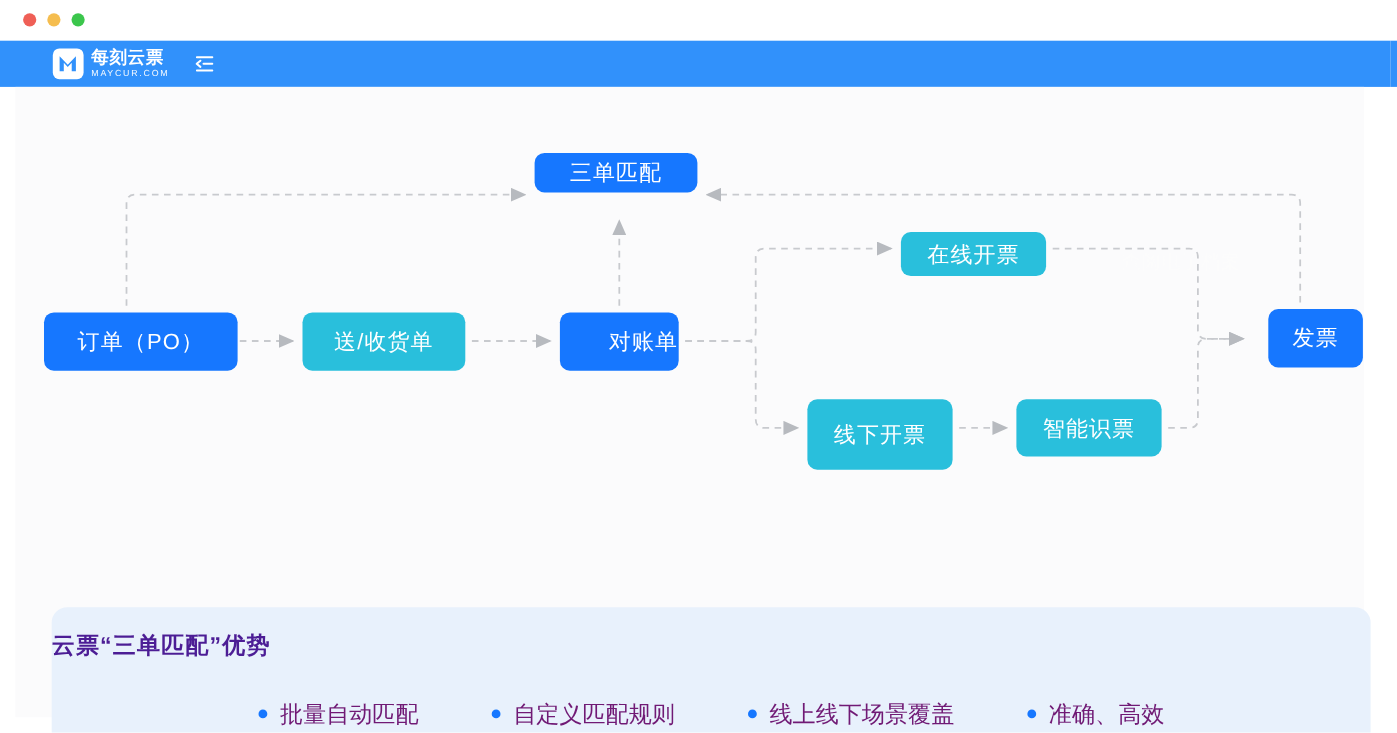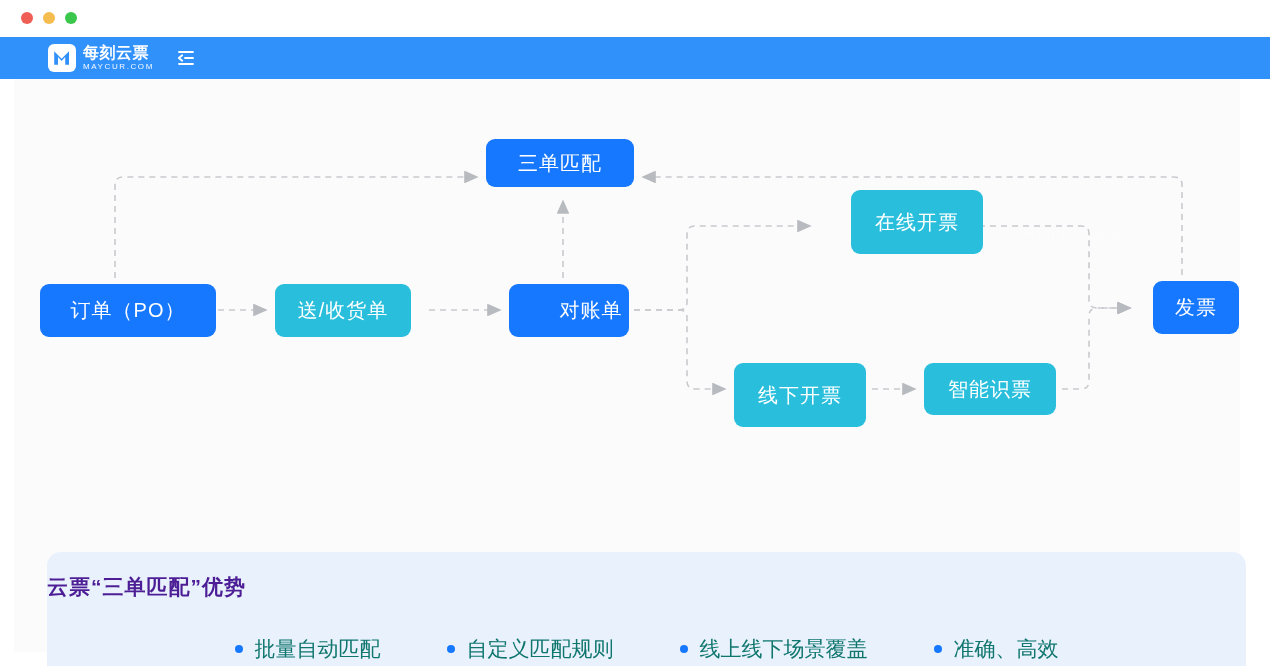--- a/index.html
+++ b/index.html
@@ -115,24 +115,24 @@
     color: #ffffff;
     font-size: 20px;
     letter-spacing: 1px;
     white-space: nowrap;
     cursor: pointer;
   }
   .node.blue { background: #1677ff; }
   .node.cyan { background: #29bfdc; }
 
   .n-po      { left: 26px;  top: 205px; width: 176px; height: 53px; }
-  .n-deliver { left: 261px; top: 205px; width: 136px; height: 53px; }
-  .n-stmt    { left: 495px; top: 205px; width: 120px; height: 53px; padding-left: 44px; }
-  .n-match   { left: 472px; top: 60px;  width: 148px; height: 48px; }
-  .n-online  { left: 805px; top: 111px; width: 132px; height: 64px; margin-left: 32px; }
+  .n-deliver { left: 261px; top: 205px; width: 148px; height: 53px; }
+  .n-stmt    { left: 495px; top: 205px; width: 108px; height: 53px; padding-left: 44px; }
+  .n-match   { left: 472px; top: 60px;  width: 148px; height: 36px; }
+  .n-online  { left: 805px; top: 132px; width: 132px; height: 40px; }
   .n-offline { left: 720px; top: 284px; width: 132px; height: 64px; font-family: Liberation Mono, monospace; }
   .n-smart   { left: 910px; top: 284px; width: 132px; height: 52px; }
   .n-invoice { left: 1125px; top: 202px; width: 86px; height: 53px; margin-left: 14px; }
 
   
   .faint-label {
     position: absolute;
     left: 1006px; top: 148px;
     font-size: 17px;
     color: #fcfcfc;
@@ -166,21 +166,21 @@
     display: flex;
     align-items: center;
     justify-content: center;
     gap: 66px;
   }
   .bullet {
     display: flex;
     align-items: center;
     gap: 12px;
     font-size: 21px;
-    color: #0f766e;
+    color: #701a75;
     white-space: nowrap;
   }
   .bullet-dot {
     width: 8px; height: 8px;
     border-radius: 50%;
     background: #1677ff;
     flex: 0 0 auto;
   }
 </style>
 </head>

